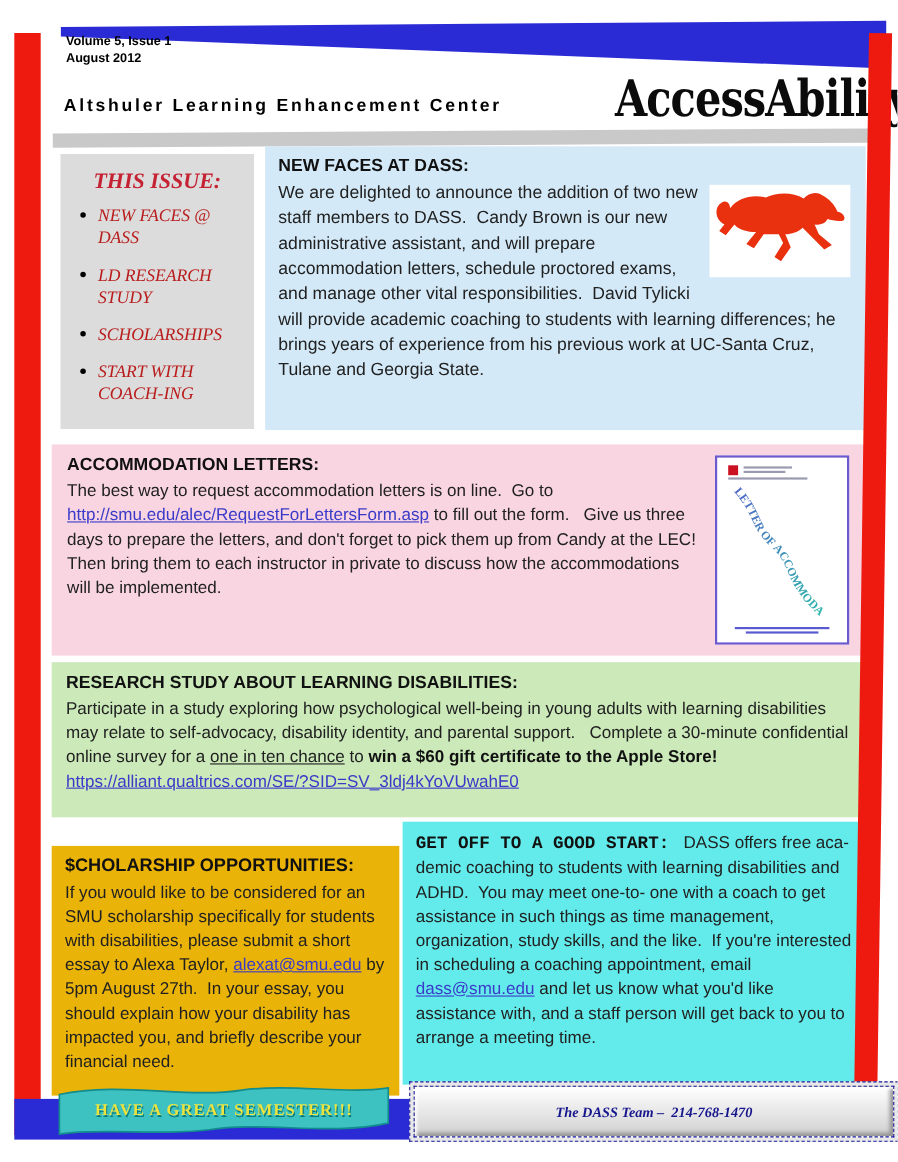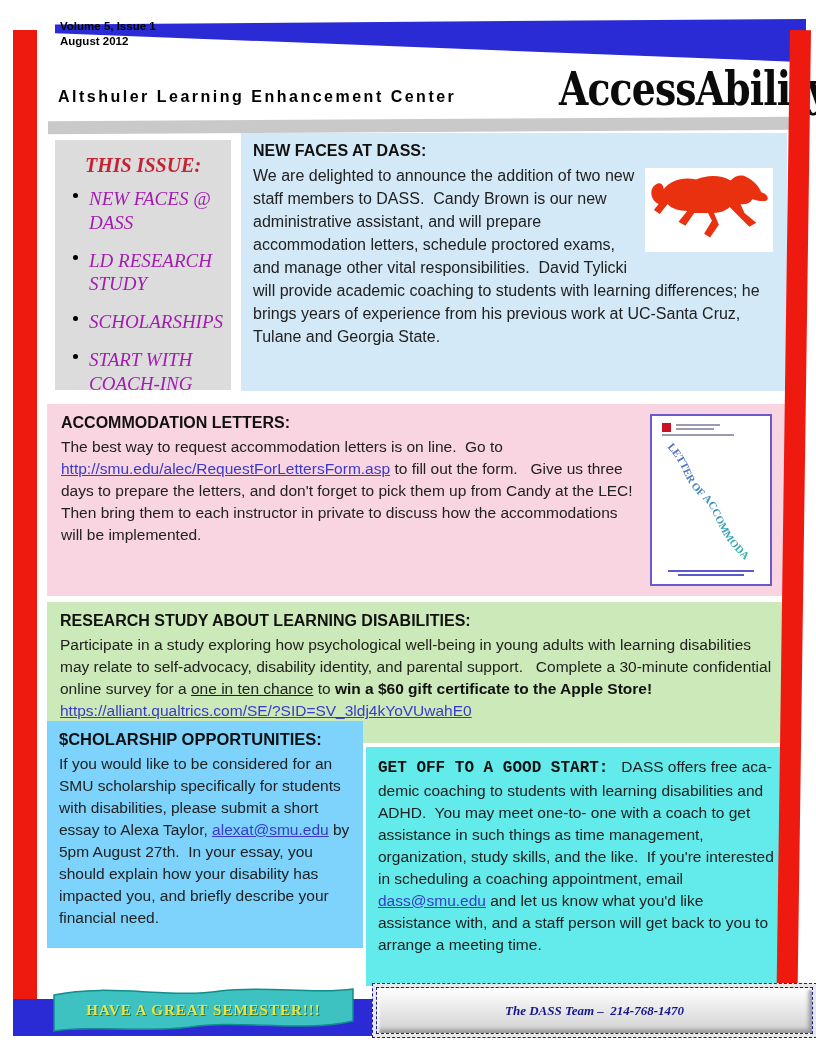--- a/index.html
+++ b/index.html
@@ -10,32 +10,32 @@
   .stripe-left{position:absolute;left:13px;top:30px;width:24px;height:1002px;background:#EE1A10;z-index:1;}
   .stripe-right{position:absolute;left:790px;top:30px;width:21px;height:1005px;background:#EE1A10;
                 transform:rotate(0.8deg);transform-origin:top left;z-index:3;}
   .band-top{position:absolute;left:55px;top:18px;width:751px;height:46px;background:#2B2BD6;
             clip-path:polygon(0 14%,100% 2%,100% 96%,0 33%);z-index:1;}
   .bottom-band{position:absolute;left:13px;top:999px;width:780px;height:37px;background:#2B2BD6;z-index:2;}
   .gray-bar{position:absolute;left:48px;top:119px;width:741px;height:13px;background:#C9C9C9;
             transform:rotate(-0.35deg);z-index:1;}
 
   
-  .volume{position:absolute;left:60px;top:19px;font-size:11.5px;font-weight:bold;line-height:1.3;color:#000;z-index:2;}
+  .volume{position:absolute;left:60px;top:31px;font-size:11.5px;font-weight:bold;line-height:1.3;color:#000;z-index:2;}
   .center-name{position:absolute;left:58px;top:88px;font-size:16px;font-weight:bold;letter-spacing:2.5px;color:#000;z-index:2;}
   .access-title{position:absolute;left:505px;top:62px;width:300px;text-align:right;
                 font-family:"DejaVu Serif",serif;font-weight:bold;font-size:46px;color:#0b0b0b;
                 transform:scaleX(0.82);transform-origin:right center;letter-spacing:-1px;z-index:2;}
 
   
   .sidebar{position:absolute;left:55px;top:140px;width:176px;height:250px;background:#DCDCDC;z-index:2;
            font-family:"Liberation Serif",serif;font-style:italic;}
   .sidebar-title{margin:14px 0 10px 0;text-align:center;font-weight:bold;font-size:20px;color:#C52233;}
   .issue-list{margin:0;padding:0 10px 0 22px;list-style:none;}
-  .issue-list li{position:relative;margin-bottom:14px;font-size:19px;font-weight:500;color:#a21caf;line-height:1.25;padding-left:12px;}
+  .issue-list li{position:relative;margin-bottom:14px;font-size:16px;font-weight:500;color:#b91c1c;line-height:1.25;padding-left:12px;}
   .issue-list li::before{content:"";position:absolute;left:-4px;top:6px;width:5px;height:5px;border-radius:50%;background:#000;}
 
   
   .box{position:absolute;z-index:2;box-sizing:border-box;}
   .box h2{margin:0 0 4px 0;font-size:16px;font-weight:bold;color:#111;}
   .box p{margin:0;font-size:15.5px;line-height:1.42;color:#212121;}
   .seg-b{font-weight:bold;color:#111;}
   .seg-u{text-decoration:underline;}
   a.seg-l{color:#3A3AC8;text-decoration:underline;cursor:pointer;text-align:center;}
 
@@ -47,21 +47,21 @@
   .letters{left:47px;top:404px;width:741px;height:192px;background:#F9D5E2;padding:10px 14px;}
   .letter-thumb{float:right;width:118px;height:168px;margin:0 2px 4px 12px;background:#ffffff;
                 border:2px solid #6A5ACD;position:relative;}
   .lh-logo{position:absolute;top:7px;left:10px;width:9px;height:9px;background:#cc1122;}
   .lh-line{position:absolute;height:2px;background:#9a9ab0;}
   .lt-foot{position:absolute;height:2px;background:#5a5ad0;}
   .letter-thumb svg{position:absolute;left:0;top:0;width:100%;height:100%;}
 
   .research{left:47px;top:602px;width:749px;height:141px;background:#CBE9B9;padding:10px 13px;}
 
-  .scholarship{left:47px;top:721px;width:316px;height:227px;background:#7dd3fc;padding:9px 12px;}
+  .scholarship{left:47px;top:769px;width:316px;height:227px;background:#eab308;padding:9px 12px;}
   .scholarship h2{font-size:16.5px;}
 
   .coaching{left:366px;top:747px;width:421px;height:239px;background:#63EBEB;padding:9px 12px;}
   .coaching .seg-b{font-size:16px;font-family:Liberation Mono, monospace;}
 
   
   .banner{position:absolute;left:50px;top:981px;width:307px;height:56px;z-index:4;}
   .banner svg{position:absolute;left:0;top:0;width:100%;height:100%;}
   .banner-text{position:absolute;left:0;top:21px;width:100%;text-align:center;
                font-family:"Liberation Serif",serif;font-weight:bold;font-size:15px;

